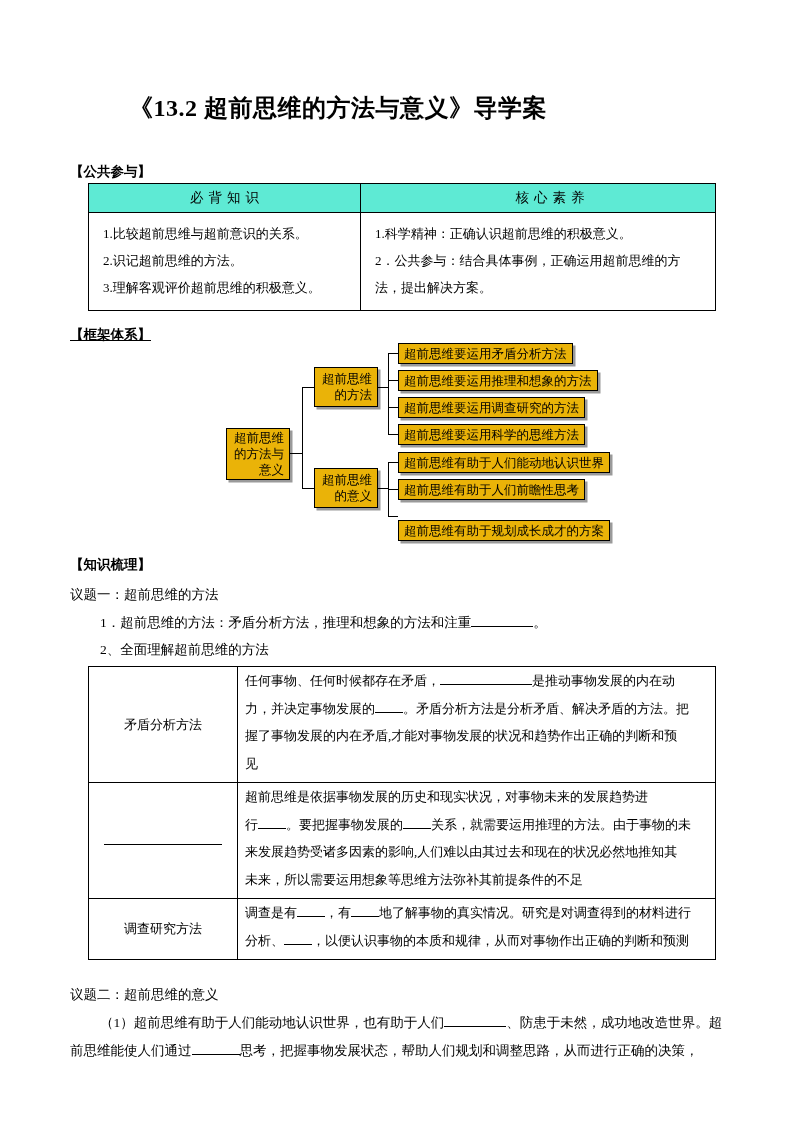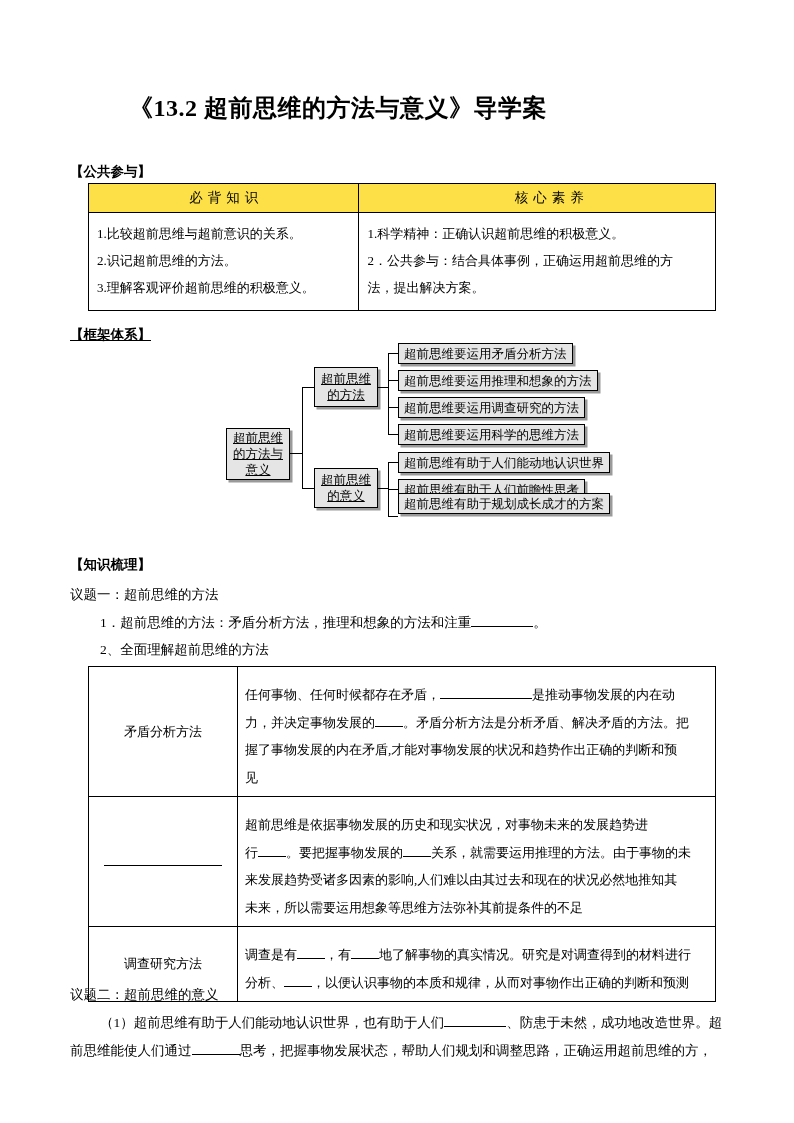--- a/index.html
+++ b/index.html
@@ -58,68 +58,67 @@
     vertical-align: middle;
     padding: 0;
   }
 
   
   #objectives-table {
     left: 88px; top: 183px;
     width: 628px;
   }
   #objectives-table th {
-    background: #fde047;
+    background: #5eead4;
     height: 28px;
     font-weight: normal;
     font-size: 13.5px;
     letter-spacing: 5px;
     text-align: center;
     padding-left: 5px;
   }
   #objectives-table td.obj-cell {
-    padding: 7px 8px 9px 8px;
+    padding: 7px 8px 9px 14px;
     vertical-align: top;
     line-height: 27px;
   }
   #objectives-table .col-a { width: 278px; }
   #objectives-table .col-b { width: 350px; padding-left: 29px; }
   .obj-line { white-space: nowrap; }
 
   
   #framework {
     position: absolute;
     left: 70px; top: 345px;
     width: 660px;
     height: 205px;
   }
   .node {
     position: absolute;
     border: 1.3px solid #000000;
-    background: #e5e5e5;
+    background: #eab308;
     box-shadow: 2.5px 2.5px 0 0 #9a9a9a;
     font-size: 12.5px;
     line-height: 16px;
     font-family: "Liberation Serif", "DejaVu Serif", serif;
     box-sizing: border-box;
     display: flex;
     align-items: center;
     padding: 2px 4px;
   }
   .node.leaf {
     white-space: nowrap;
     height: 21px;
     padding: 0 5px;
   }
   .node.mid, .node.root {
     flex-direction: column;
-    align-items: center;
+    align-items: flex-end;
     justify-content: center;
     padding: 2px 5px;
-    text-decoration: underline;
   }
   .conn {
     position: absolute;
     background: #000000;
   }
   .conn.h { height: 1.3px; }
   .conn.v { width: 1.3px; }
 
   
   .para {
@@ -156,21 +155,21 @@
     line-height: 27.5px;
   }
   #method-table td.mt-label {
     width: 154px;
     text-align: center;
     vertical-align: middle;
     padding: 0 4px;
   }
   #method-table td.mt-body {
     width: 474px;
-    padding: 14px 7px 5px 7px;
+    padding: 0 7px 5px 7px;
     vertical-align: top;
   }
   .mt-line { white-space: nowrap; }
   .label-blank {
     display: inline-block;
     width: 118px;
     border-bottom: 1.3px solid #000000;
     height: 12px;
   }
 </style>
@@ -254,21 +253,21 @@
     <div class="conn h" style="left:318px; top:117px; width:10px;"></div>
     <div class="conn h" style="left:318px; top:144px; width:10px;"></div>
     <div class="conn h" style="left:318px; top:171px; width:10px;"></div>
 
     <div class="node leaf" style="left:328px; top:107px;align-items:center;">
       <span>超前思维有助于人们能动地认识世界</span>
     </div>
     <div class="node leaf" style="left:328px; top:134px;">
       <span>超前思维有助于人们前瞻性思考</span>
     </div>
-    <div class="node leaf" style="left:328px; top:148px;">
+    <div class="node leaf" style="left:328px; top:175px;">
       <span>超前思维有助于规划成长成才的方案</span>
     </div>
   </div>
 
   <div class="sec-head" id="sec-know">【知识梳理】</div>
 
   <div class="para" id="topic1">议题一：超前思维的方法</div>
 
   <div class="para" id="topic1-item1">
     <span>1．超前思维的方法：矛盾分析方法，推理和想象的方法和注重</span><span class="blank b-lg"></span><span>。</span>
@@ -306,16 +305,16 @@
       </tbody>
   </table>
 
   <div class="para" id="topic2">议题二：超前思维的意义</div>
 
   <div class="para" id="topic2-p1a">
     <span>（1）超前思维有助于人们能动地认识世界，也有助于人们</span><span class="blank b-lg"></span><span>、防患于未然，成功地改造世界。超</span>
   </div>
 
   <div class="para" id="topic2-p1b">
-    <span>前思维能使人们通过</span><span class="blank b-md"></span><span>思考，把握事物发展状态，帮助人们规划和调整思路，正确运用超前思维的方，</span>
+    <span>前思维能使人们通过</span><span class="blank b-md"></span><span>思考，把握事物发展状态，帮助人们规划和调整思路，从而进行正确的决策，</span>
   </div>
 
 </div>
 
 </body></html>

